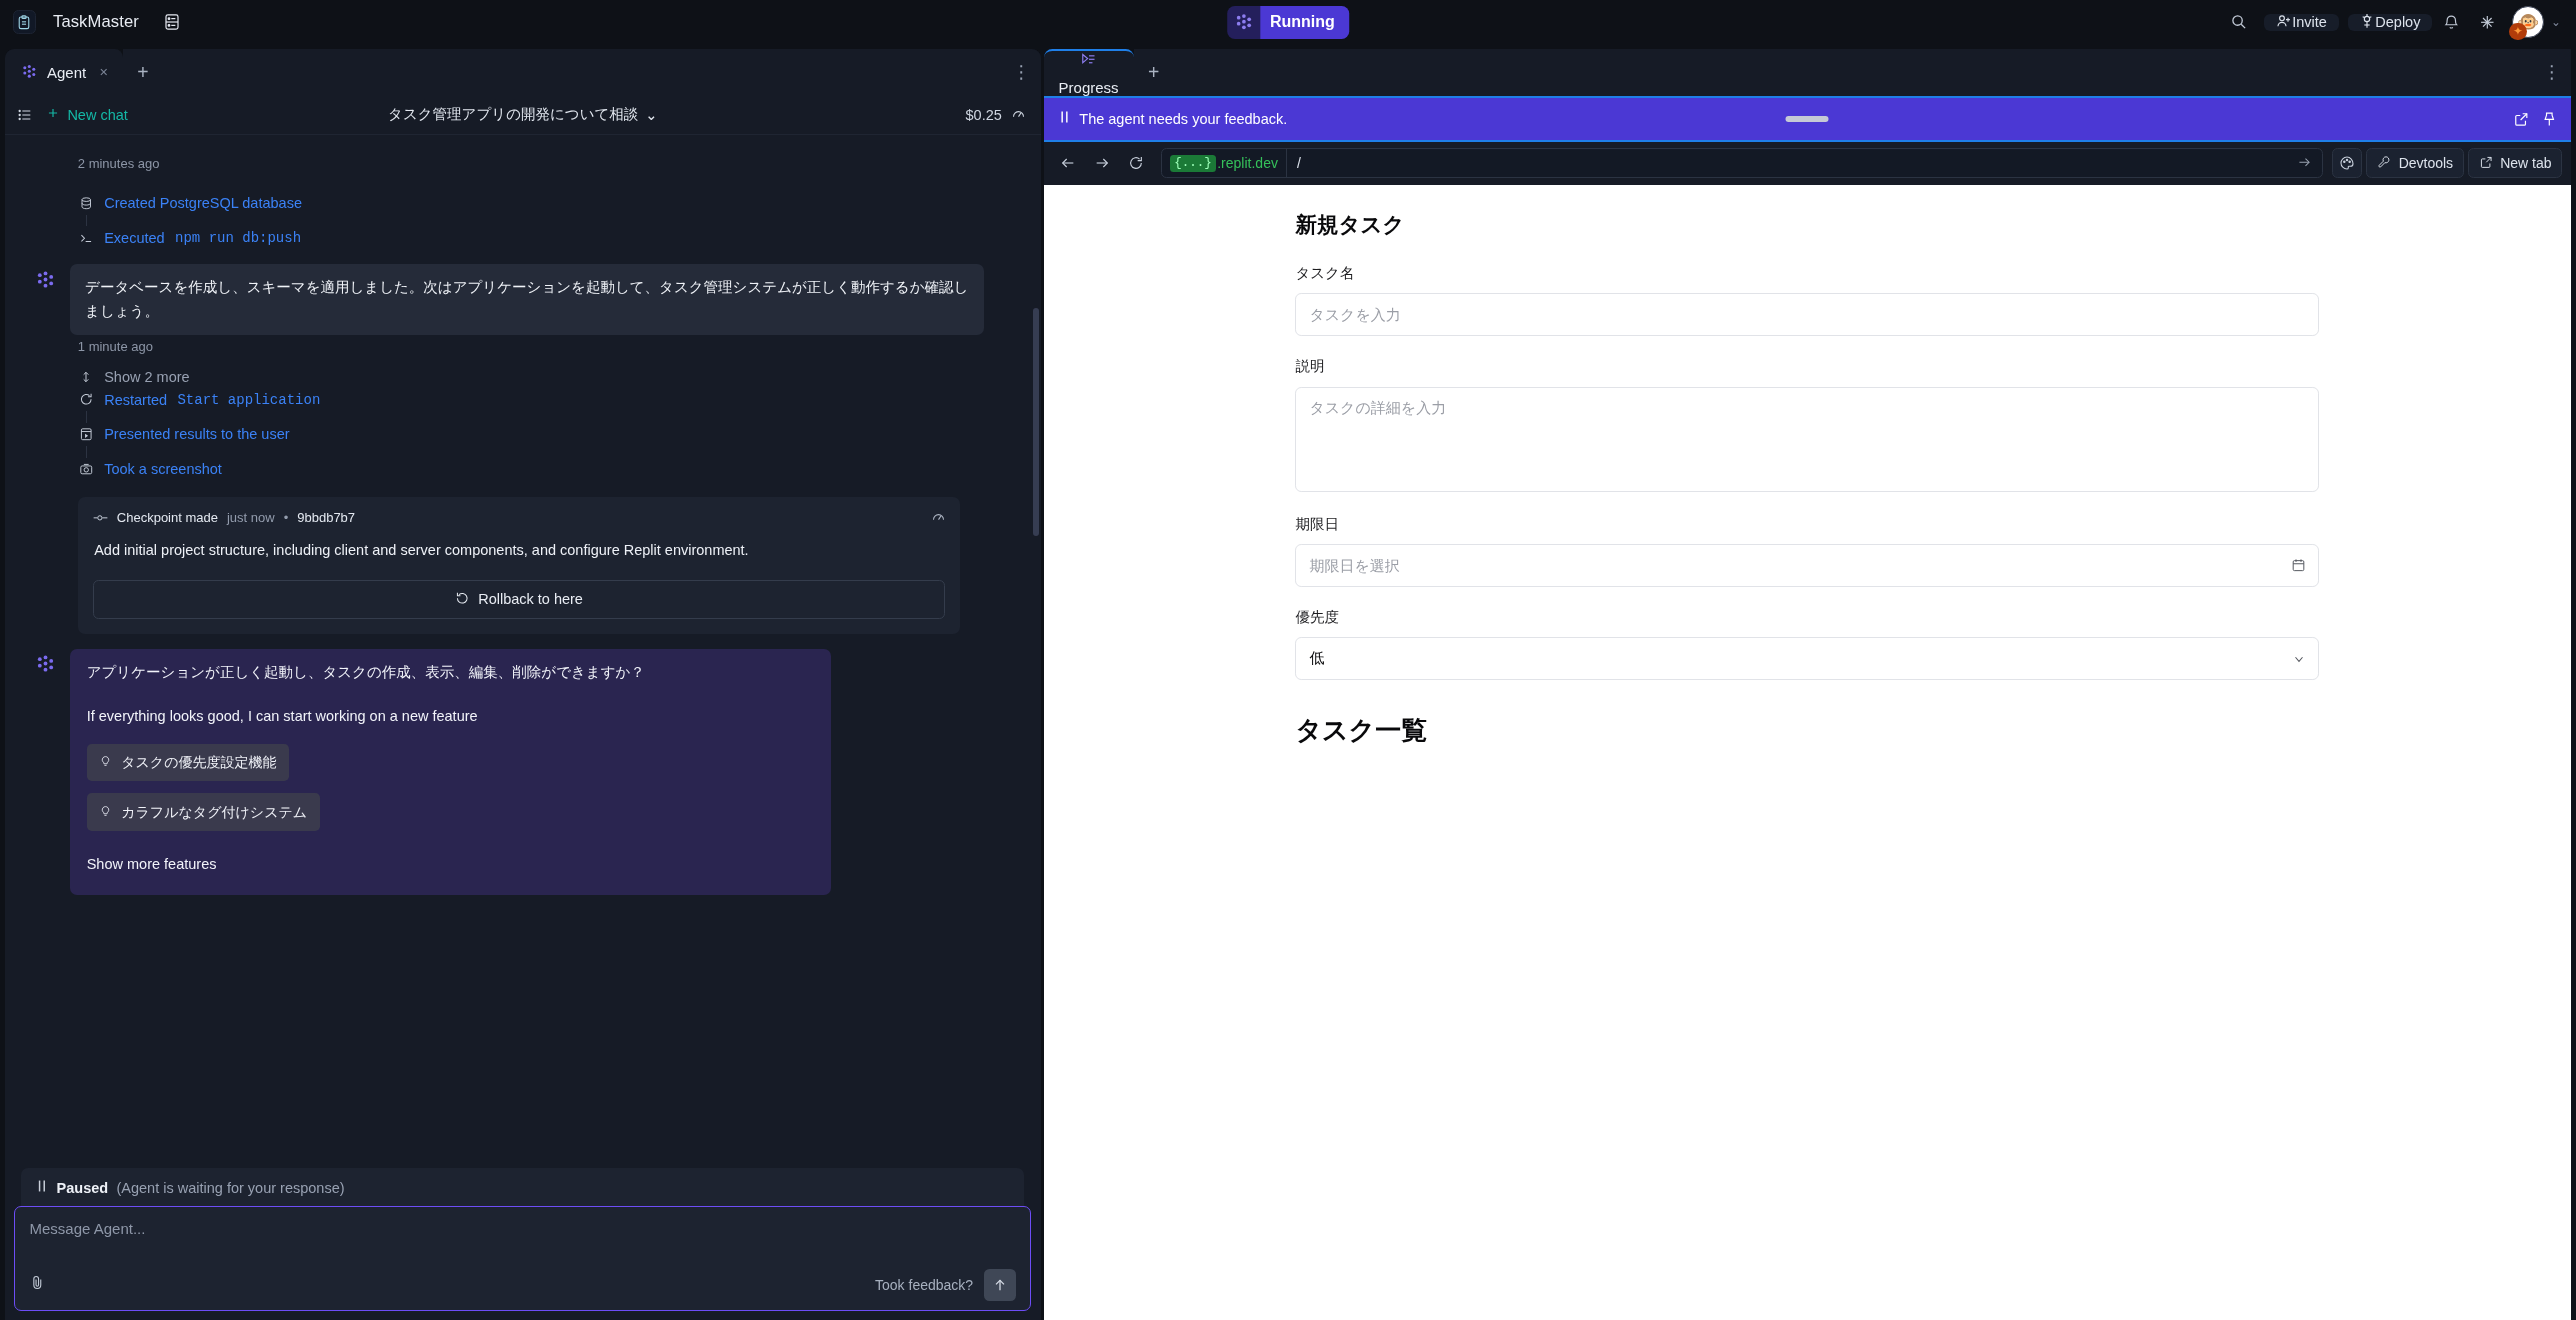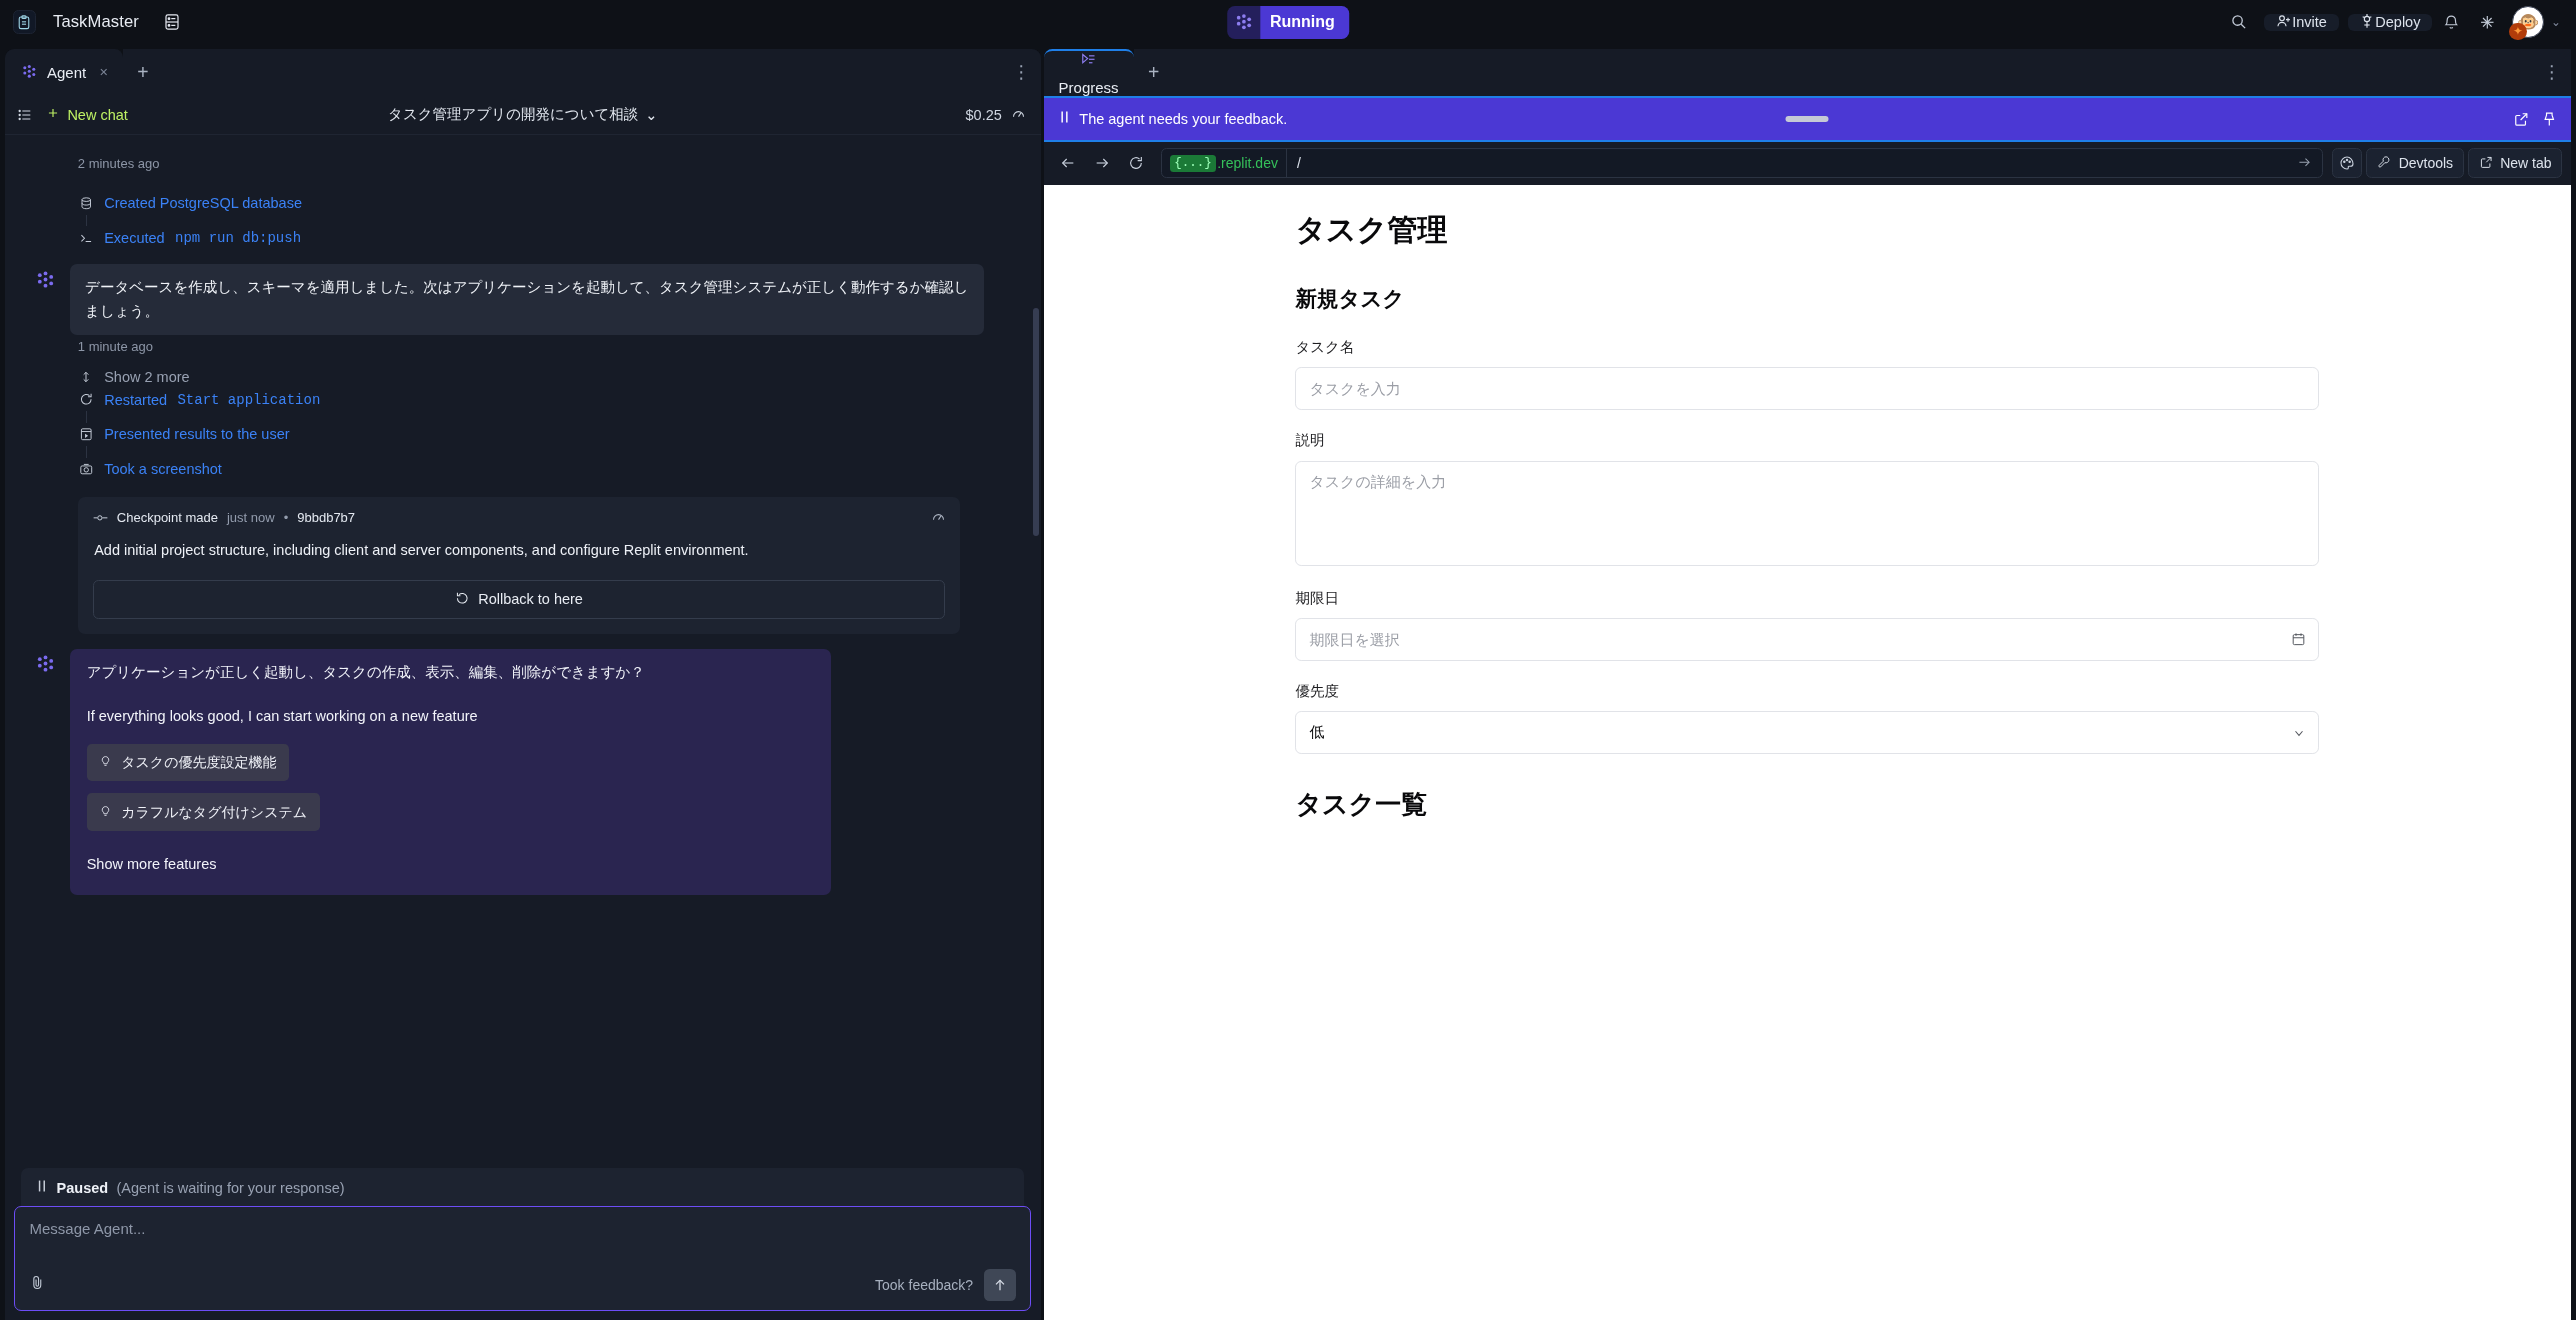--- a/index.html
+++ b/index.html
@@ -106,21 +106,21 @@
 
   .chat-toolbar {
     height: 39px; display: flex; align-items: center;
     padding: 0 15px 0 12.5px; gap: 12.5px;
     border-bottom: 0.7px solid #1f2532;
     position: relative;
   }
   .ct-icon { color: #cfd6e1; display: flex; align-items: center; cursor: pointer; }
   .ct-newchat {
     display: flex; align-items: center; gap: 7.6px;
-    color: #bef264; font-size: 14.5px; cursor: pointer;
+    color: #14b8a6; font-size: 14.5px; cursor: pointer;
   }
   .ct-title {
     position: absolute; left: 50%; transform: translateX(-50%);
     display: flex; align-items: center; gap: 7px;
     color: #e3e8f0; font-size: 14.5px; cursor: pointer;
   }
   .ct-right {
     margin-left: auto; display: flex; align-items: center; gap: 9px;
     color: #cfd6e1; font-size: 14.5px;
   }
@@ -783,21 +783,20 @@
               <line x1="20" y1="4" x2="12" y2="12"></line>
             <path d="M18 14v5a1.5 1.5 0 0 1-1.5 1.5h-11A1.5 1.5 0 0 1 4 19V8a1.5 1.5 0 0 1 1.5-1.5h5"></path>
           </svg>
         </span>
         <span>New tab</span>
       </span>
     </div>
 
     <div class="webview">
       <div class="page">
-        <div class="page-title">タスク管理</div>
         <div class="sec-title">新規タスク</div>
 
         <div class="field">
           <label class="flabel">タスク名</label>
           <input class="finput" placeholder="タスクを入力" style="">
         </div>
 
         <div class="field">
           <label class="flabel">説明</label>
           <textarea class="ftextarea" placeholder="タスクの詳細を入力" style=""></textarea>

